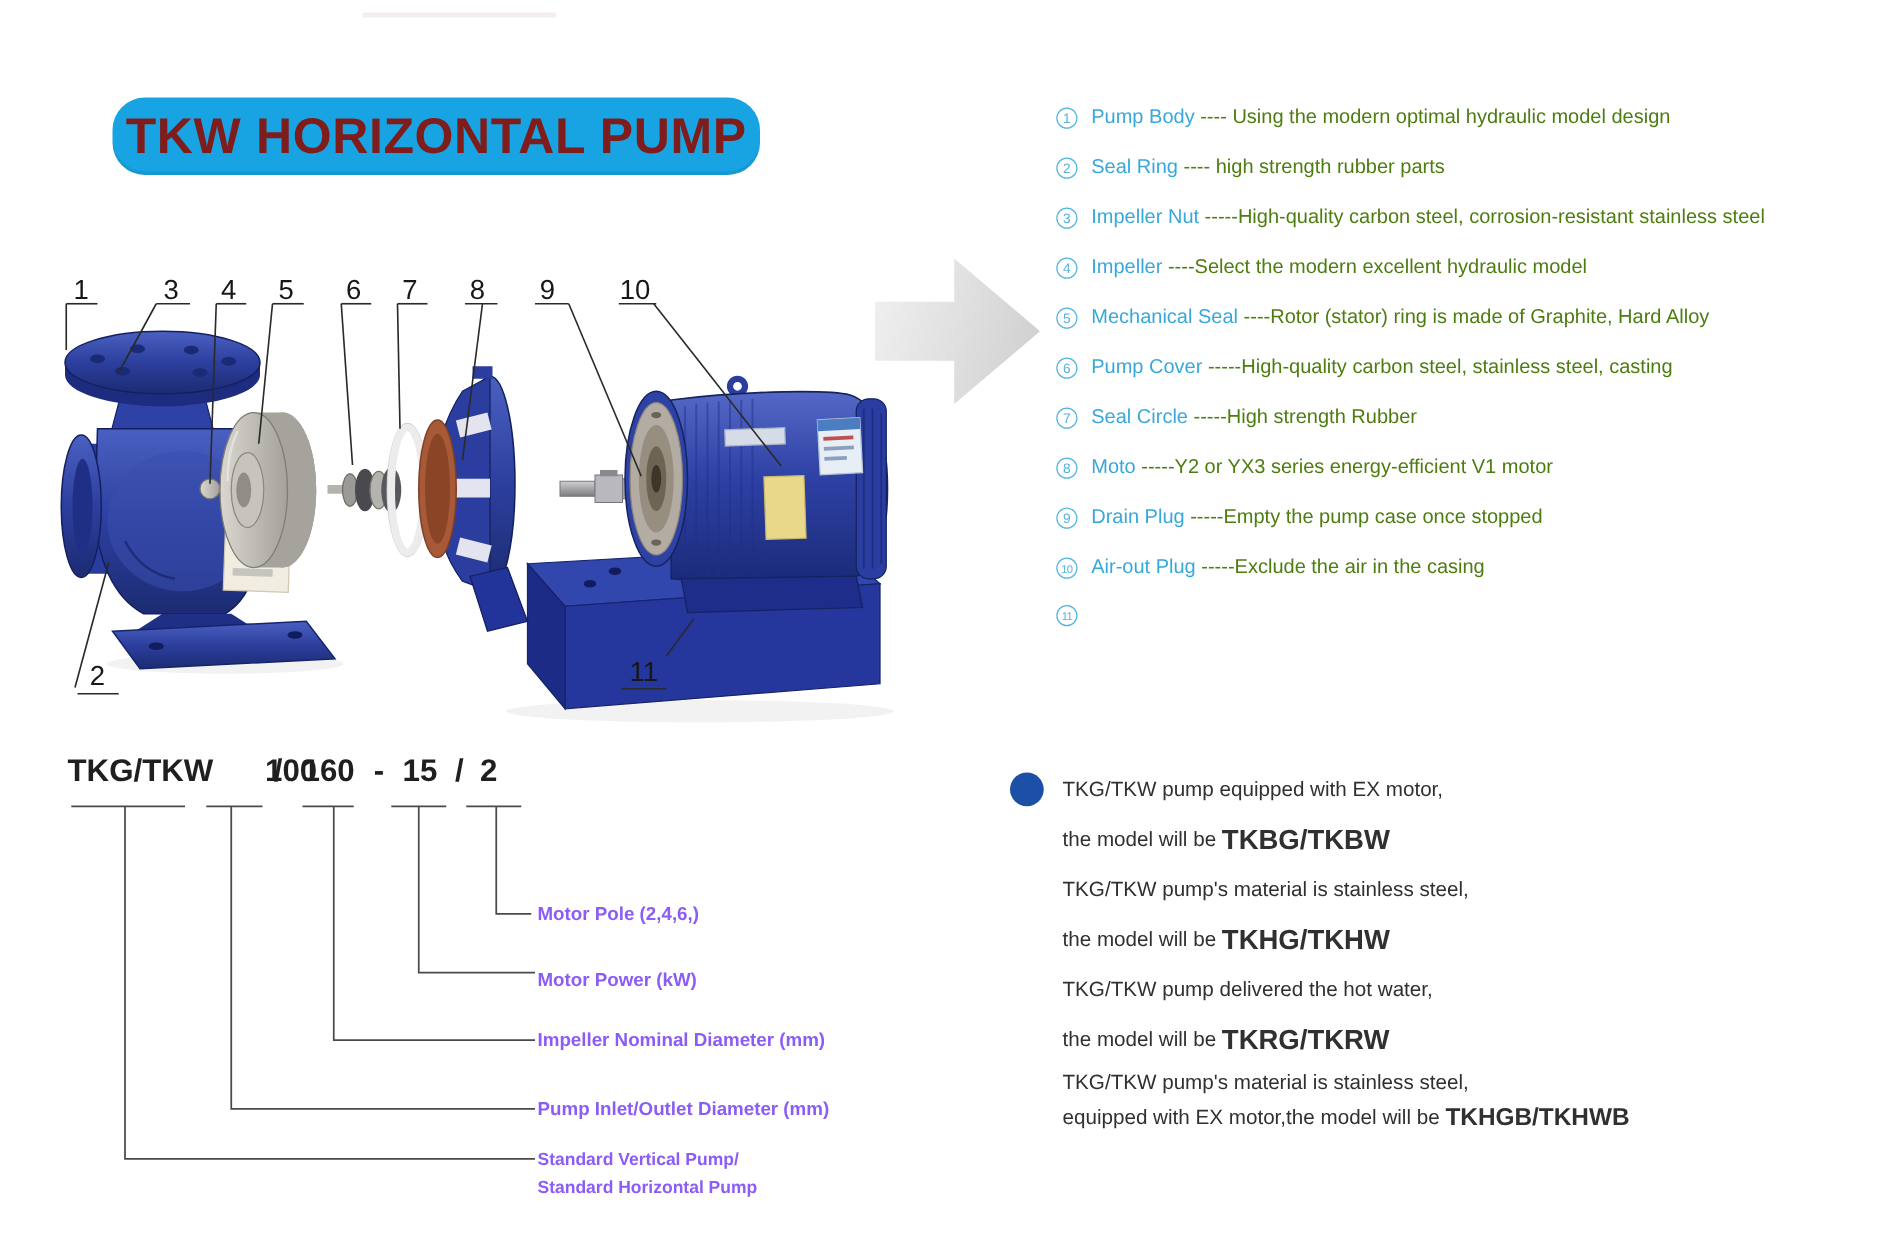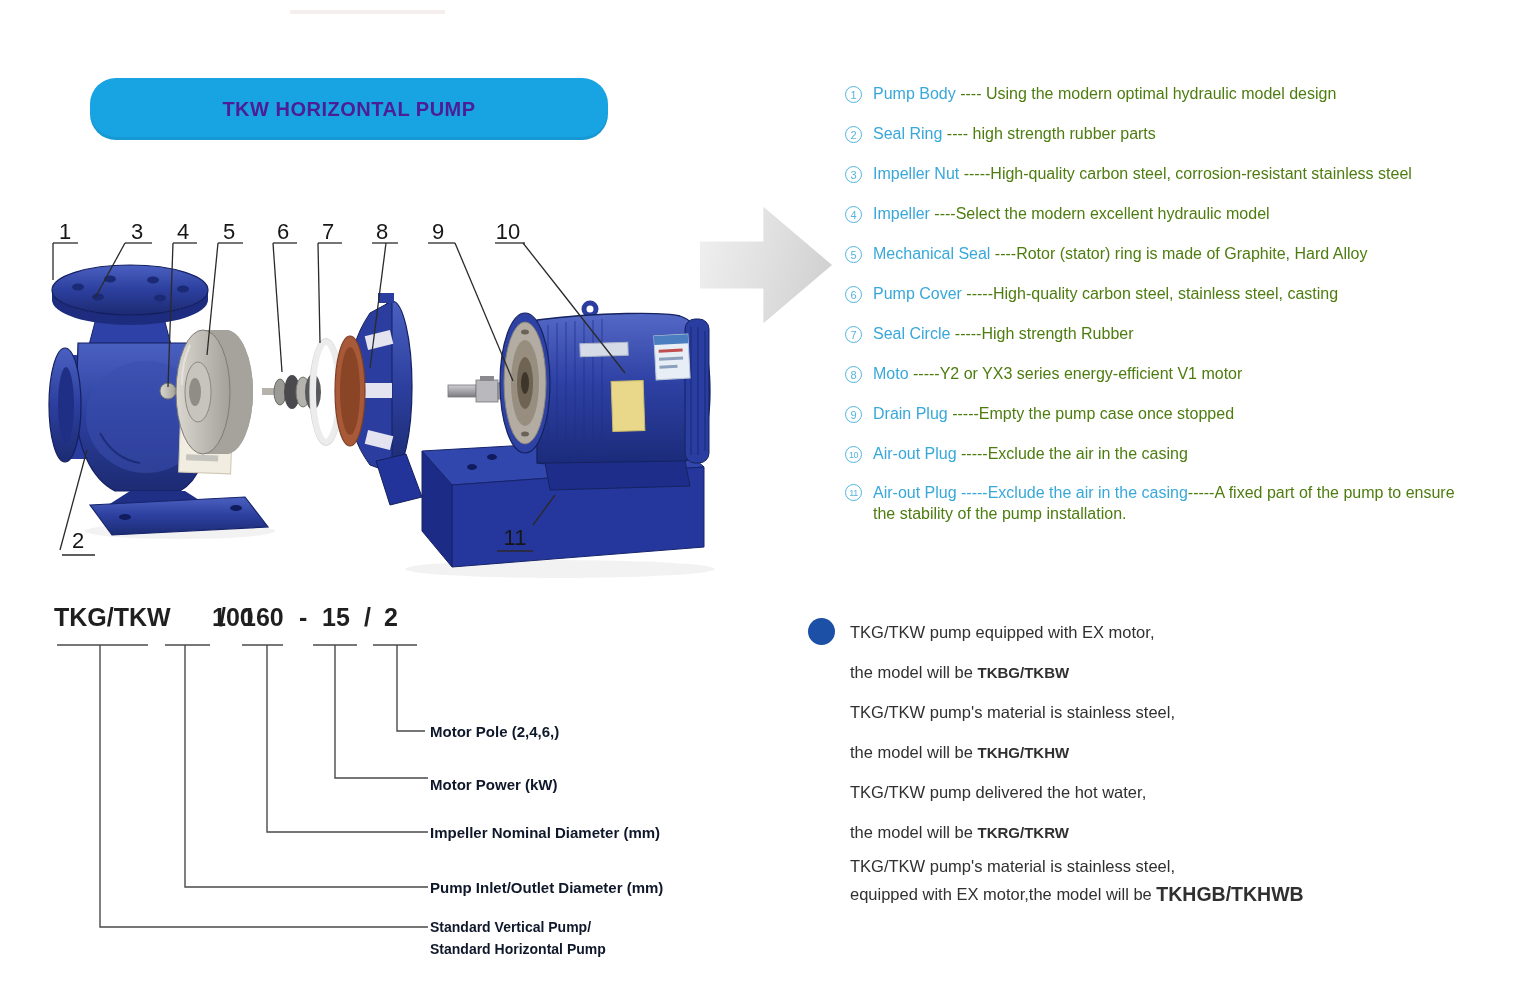--- a/index.html
+++ b/index.html
@@ -9,21 +9,21 @@
     -webkit-font-smoothing:antialiased;
   }
   
   .banner{
     position:absolute;left:90px;top:78px;width:518px;height:62px;
     background:#18a4e2;border-radius:26px;
     display:flex;align-items:center;justify-content:center;
     box-shadow:inset 0 -3px 0 rgba(0,0,0,.07);
   }
   .banner h1{
-    margin:0;color:#4c1d95;font-size:20px;font-weight:bold;letter-spacing:.5px;
+    margin:0;color:#7f1d1d;font-size:40px;font-weight:bold;letter-spacing:.5px;
   }
   
   .top-mark{position:absolute;left:290px;top:10px;width:155px;height:4px;background:#f5eeee;}
   
   .big-arrow{
     position:absolute;left:700px;top:203px;width:132px;height:124px;
     background:linear-gradient(105deg,#f1f1f1 0%,#dedede 55%,#cdcdcd 100%);
     clip-path:polygon(0% 31%,48% 31%,48% 3%,100% 50%,48% 97%,48% 69%,0% 69%);
   }
   
@@ -43,28 +43,28 @@
   .pnum.sm{font-size:9px;letter-spacing:-0.5px;}
   .part-row.wrap .pnum{margin-top:2px;}
   .ptext{white-space:pre-wrap;}
   .part-row.wrap .ptext{width:600px;}
   .pname{color:#38a8da;white-space:pre-wrap;}
   .pdesc{color:#4d7c0f;white-space:pre-wrap;}
   
   .seg{position:absolute;top:603px;font-size:25px;font-weight:bold;color:#1f1f1f;}
   .nomen-svg{position:absolute;left:40px;top:640px;}
   .nomen-line{stroke:#4a4a4a;stroke-width:1.4;fill:none;}
-  .mlabel{position:absolute;left:430px;font-size:15px;font-weight:bold;color:#0f172a;}
+  .mlabel{position:absolute;left:430px;font-size:15px;font-weight:bold;color:#8b5cf6;}
   .mlabel.sm{font-size:14px;}
   
   .note-bullet{position:absolute;left:808px;top:618px;width:27px;height:27px;border-radius:50%;background:#1c4fa6;}
   .notes{position:absolute;left:850px;top:612px;width:620px;font-size:16.5px;color:#303030;}
   .note-l{height:40px;display:flex;align-items:center;white-space:pre;}
   .note-l.tight{height:28px;}
-  .model{font-weight:bold;font-size:15px;}
+  .model{font-weight:bold;font-size:22px;}
   .model.big{font-size:19.5px;}
 </style>
 </head>
 <body>
 
 <div class="top-mark"></div>
 
 <div class="banner">
   <h1>TKW HORIZONTAL PUMP</h1>
 </div>
@@ -289,21 +289,20 @@
   <div class="part-row">
     <span class="pnum">9</span>
     <span class="ptext"><span class="pname">Drain Plug</span><span class="pdesc"> -----Empty the pump case once stopped</span></span>
   </div>
   <div class="part-row">
     <span class="pnum sm">10</span>
     <span class="ptext"><span class="pname">Air-out Plug</span><span class="pdesc"> -----Exclude the air in the casing</span></span>
   </div>
   <div class="part-row wrap">
     <span class="pnum sm">11</span>
-    <span class="ptext"><span class="pname">Air-out Plug</span><span class="pname"> -----Exclude the air in the casing</span><span class="pdesc">-----A fixed part of the pump to ensure the stability of the pump installation.</span></span>
   </div>
 </div>
 
 <span class="seg" style="left:54px;">TKG/TKW</span>
 <span class="seg" style="left:166px;margin-left:46px;">100</span>
 <span class="seg" style="left:219px;">/</span>
 <span class="seg" style="left:242px;">160</span>
 <span class="seg" style="left:299px;">-</span>
 <span class="seg" style="left:322px;">15</span>
 <span class="seg" style="left:364px;">/</span>

